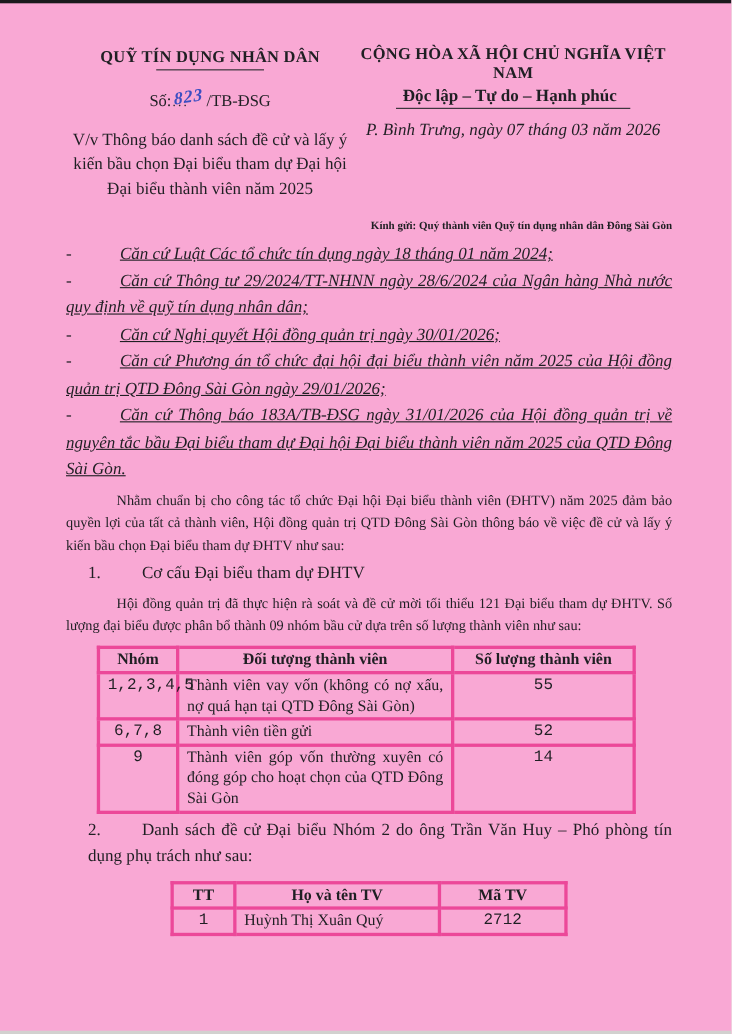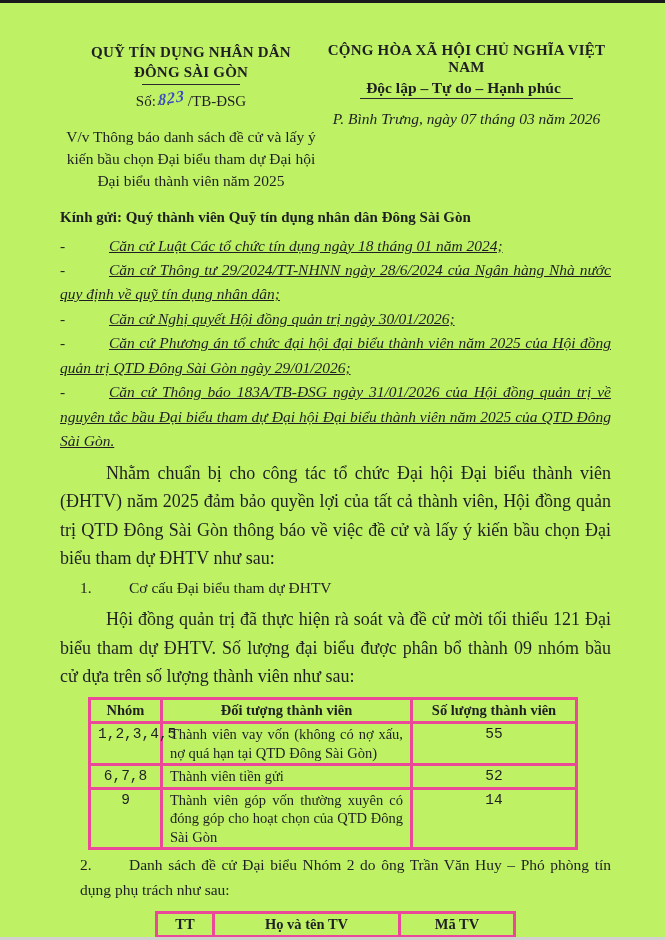--- a/index.html
+++ b/index.html
@@ -1,53 +1,53 @@
 <!DOCTYPE html>
 <html><head>
 <meta charset="utf-8">
 <style>
   html,body { margin:0; padding:0; background:#e9e7e4; }
   .page {
     position:relative; width:665px; height:940px; margin:0 auto;
-    background:#bef264; overflow:hidden; box-sizing:border-box;
+    background:#f9a8d4; overflow:hidden; box-sizing:border-box;
     padding:42px 54px 0 60px;
     font-family:"Liberation Serif","DejaVu Serif",serif;
     color:#1f1f23;
   }
   .edge-top { position:absolute; top:0; left:0; right:0; height:3px; background:#1a1a1d; }
   .edge-bottom { position:absolute; bottom:0; left:0; right:0; height:3px; background:#d2d1cf; }
 
   
   .letterhead { display:flex; align-items:flex-start; }
   .lh-left { width:262px; text-align:center; flex:none; }
   .lh-right { flex:1; text-align:center; }
   .org-name { font-weight:bold; font-size:15px; line-height:1.35; letter-spacing:.2px; }
   .org-underline { width:98px; border-bottom:1.5px solid #2a2a2e; margin:1px auto 0; }
-  .doc-number { font-size:15px; margin-top:7px; }
+  .doc-number { font-size:15px; margin-top:19px; }
   .hand-wrap { position:relative; display:inline-block; min-width:32px; height:18px; vertical-align:bottom; }
   .hand-dots { position:absolute; left:1px; bottom:1px; font-size:12px; letter-spacing:2px; color:#2a2a2e; }
   .hand-number {
     position:relative; top:-3px; display:inline-block;
     color:#3b4ec2; font-style:italic; font-weight:bold; font-size:16px;
     transform:rotate(-9deg) skewX(-6deg); letter-spacing:1px;
   }
   .subject { margin:16px auto 0; width:258px; font-size:15.5px; line-height:1.42; text-align:center; }
   .national { font-weight:bold; font-size:15px; letter-spacing:.2px; }
   .motto {
     display:inline-block; font-weight:bold; font-size:15.5px;
     border-bottom:1.5px solid #2a2a2e; padding:0 12px 1px 6px; margin-top:3px;
   }
   .dateline { font-style:italic; font-size:15.5px; margin-top:11px; }
 
   
-  .salutation { text-align:left; font-weight:bold; font-size:15px; margin-top:17px; }
+  .salutation { text-align:right; font-weight:bold; font-size:10px; margin-top:17px; }
   .legal-list { margin-top:8px; }
   .legal-item { font-size:15.5px; font-style:italic; text-align:justify; line-height:1.58;text-decoration:underline; }
   .marker { display:inline-block; width:49px; font-style:normal; }
-  .para { font-size:18px; line-height:1.58; text-align:justify; text-indent:46px; margin-top:5px; }
+  .para { font-size:13px; line-height:1.58; text-align:justify; text-indent:46px; margin-top:5px; }
   .section-head { font-size:15.5px; line-height:1.58; text-align:justify; margin-top:3px;margin-left:20px; }
   .num { display:inline-block; width:49px; }
 
   
   table { border-collapse:collapse; font-size:14.5px; table-layout:fixed; }
   th, td { border:3px solid #ec4899; padding:1px 7px; line-height:1.28; vertical-align:top; box-sizing:border-box; }
   th { font-weight:bold; text-align:center; }
   .t1 { width:487px; margin:7px 0 3px 28px; }
   .t1 .c-narrow { width:72px; }
   .t1 .c-wide  { width:250px; }
@@ -62,21 +62,20 @@
 </head>
 <body>
 
 <div class="page">
   <div class="edge-top"></div>
 
   <div class="letterhead">
     <div class="lh-left">
       <div class="org-name">
         <div>QUỸ TÍN DỤNG NHÂN DÂN</div>
-        <div>ĐÔNG SÀI GÒN</div>
       </div>
       <div class="org-underline"></div>
       <div class="doc-number">
         <span>Số:</span><span class="hand-wrap"><span class="hand-dots">...</span><span class="hand-number">823</span></span><span>/TB-ĐSG</span>
       </div>
       <div class="subject">V/v Thông báo danh sách đề cử và lấy ý kiến bầu chọn Đại biểu tham dự Đại hội Đại biểu thành viên năm 2025</div>
     </div>
     <div class="lh-right">
       <div class="national">CỘNG HÒA XÃ HỘI CHỦ NGHĨA VIỆT NAM</div>
       <div><span class="motto">Độc lập – Tự do – Hạnh phúc</span></div>

